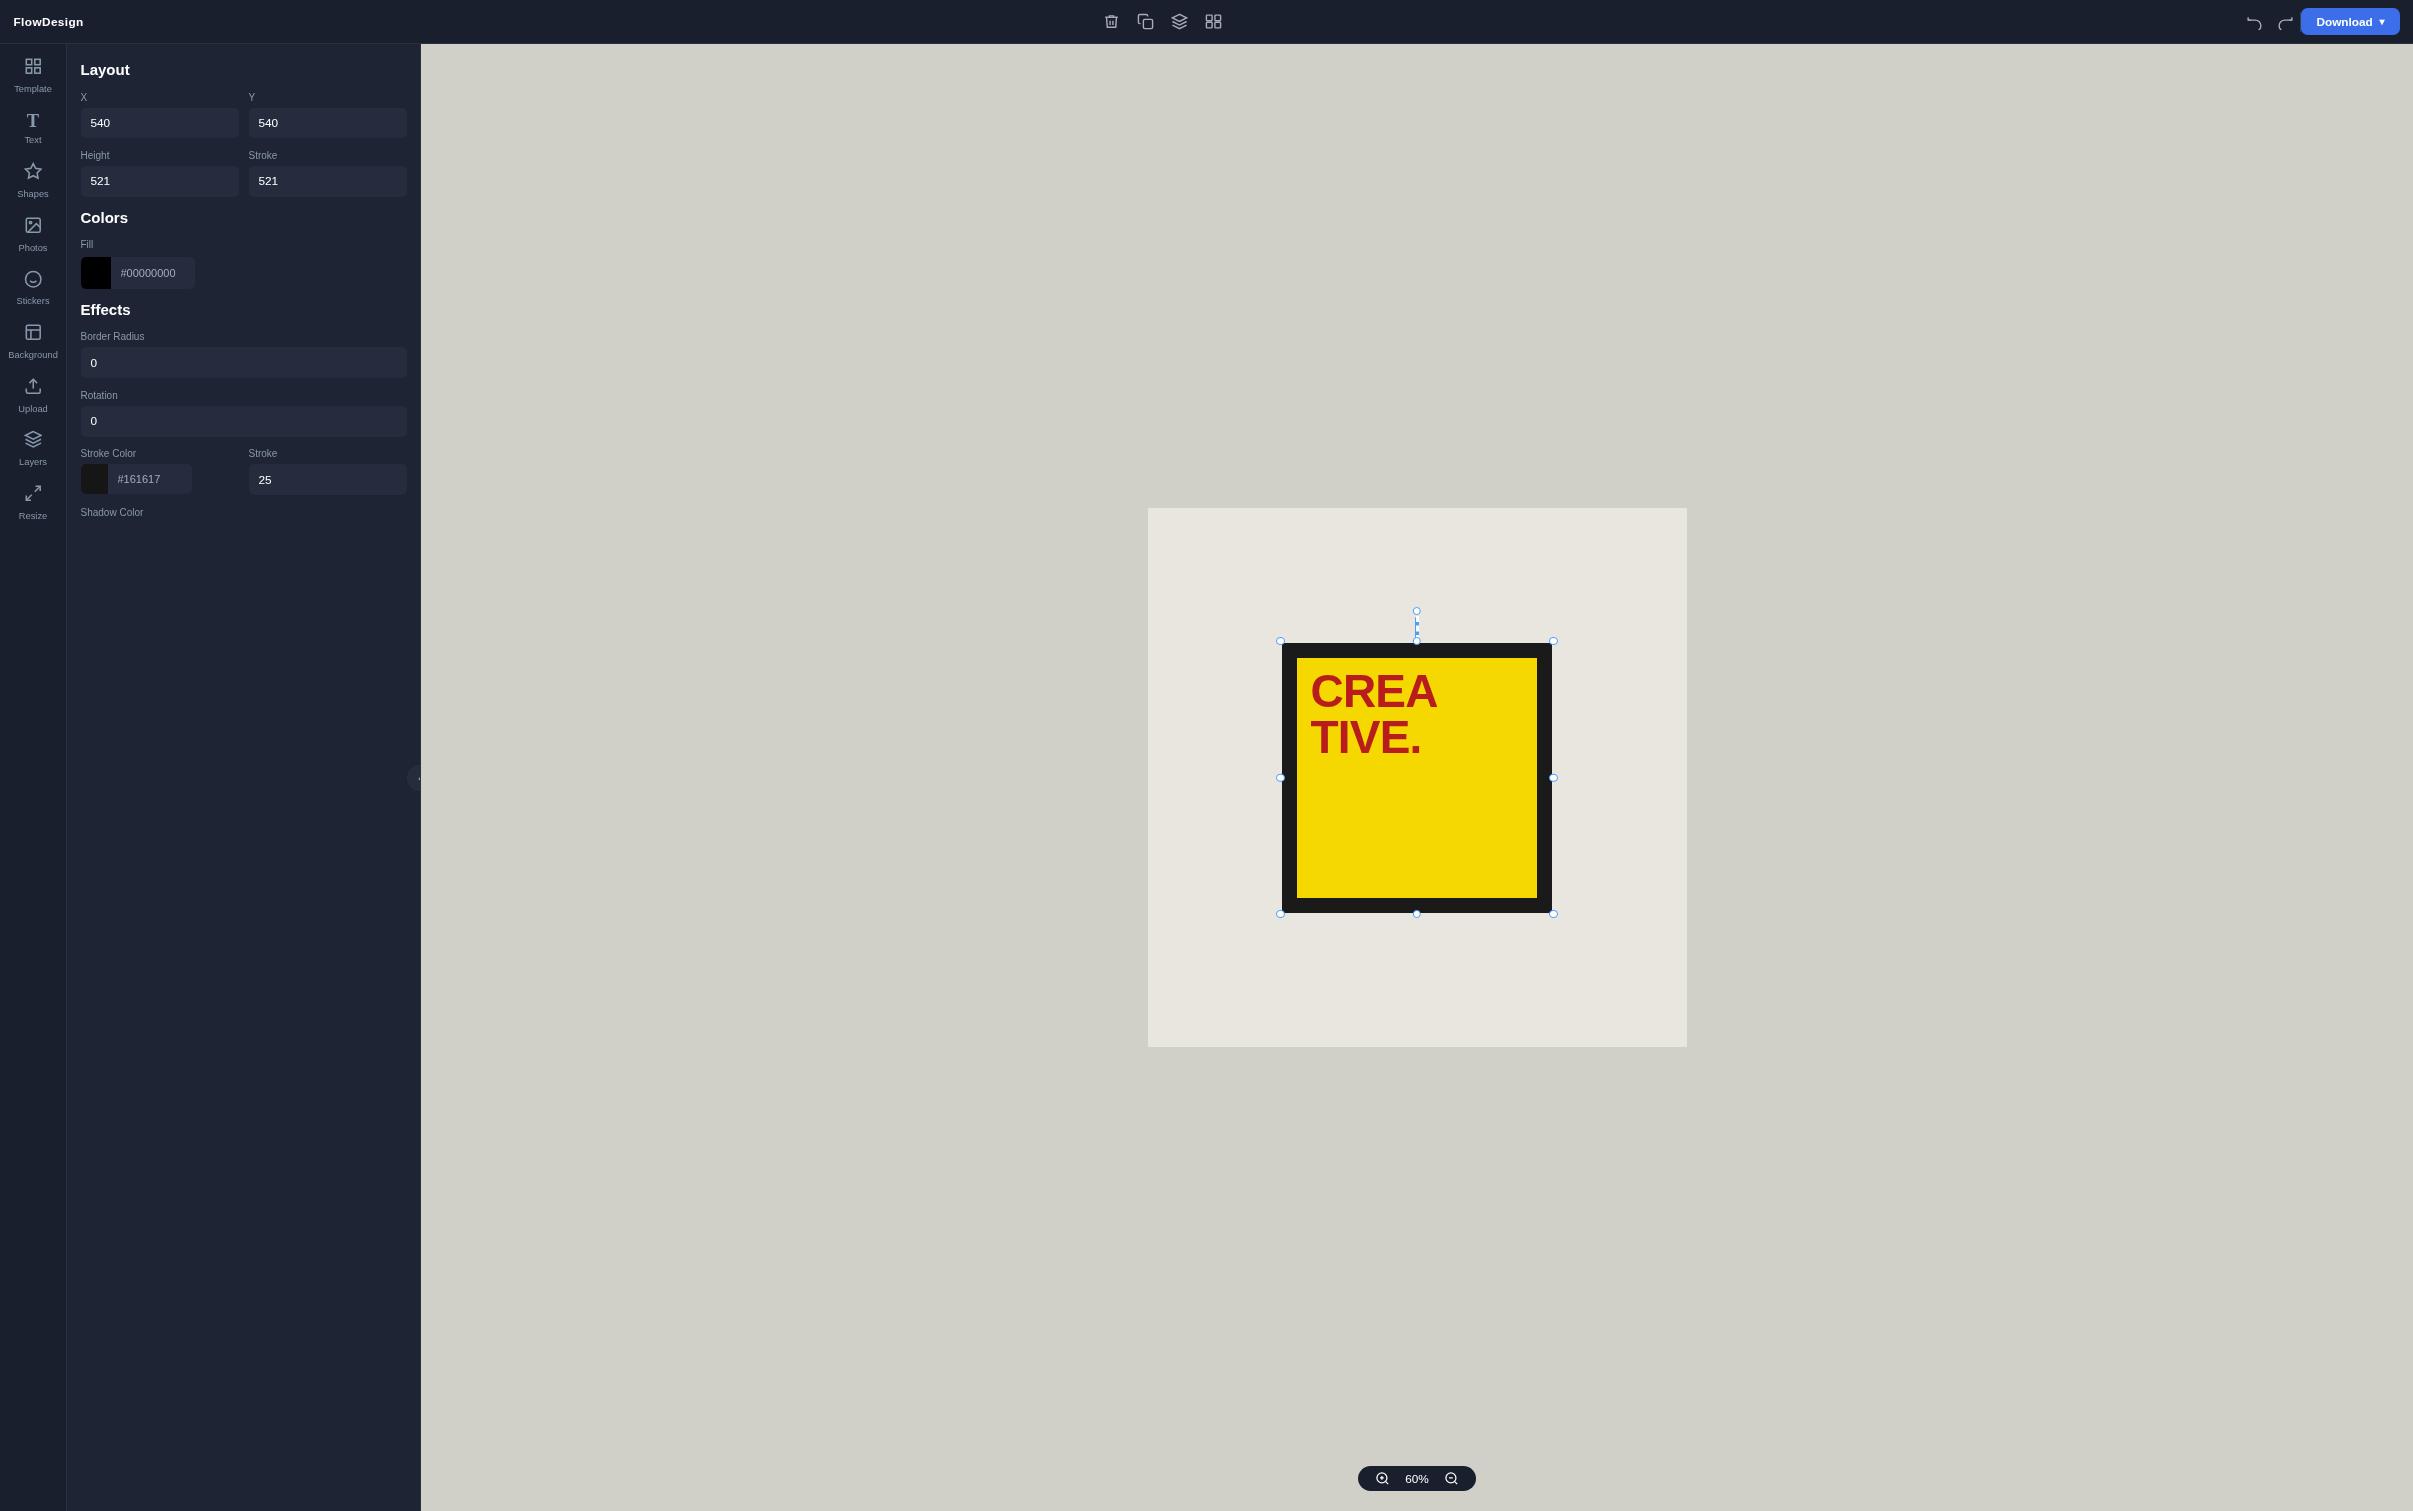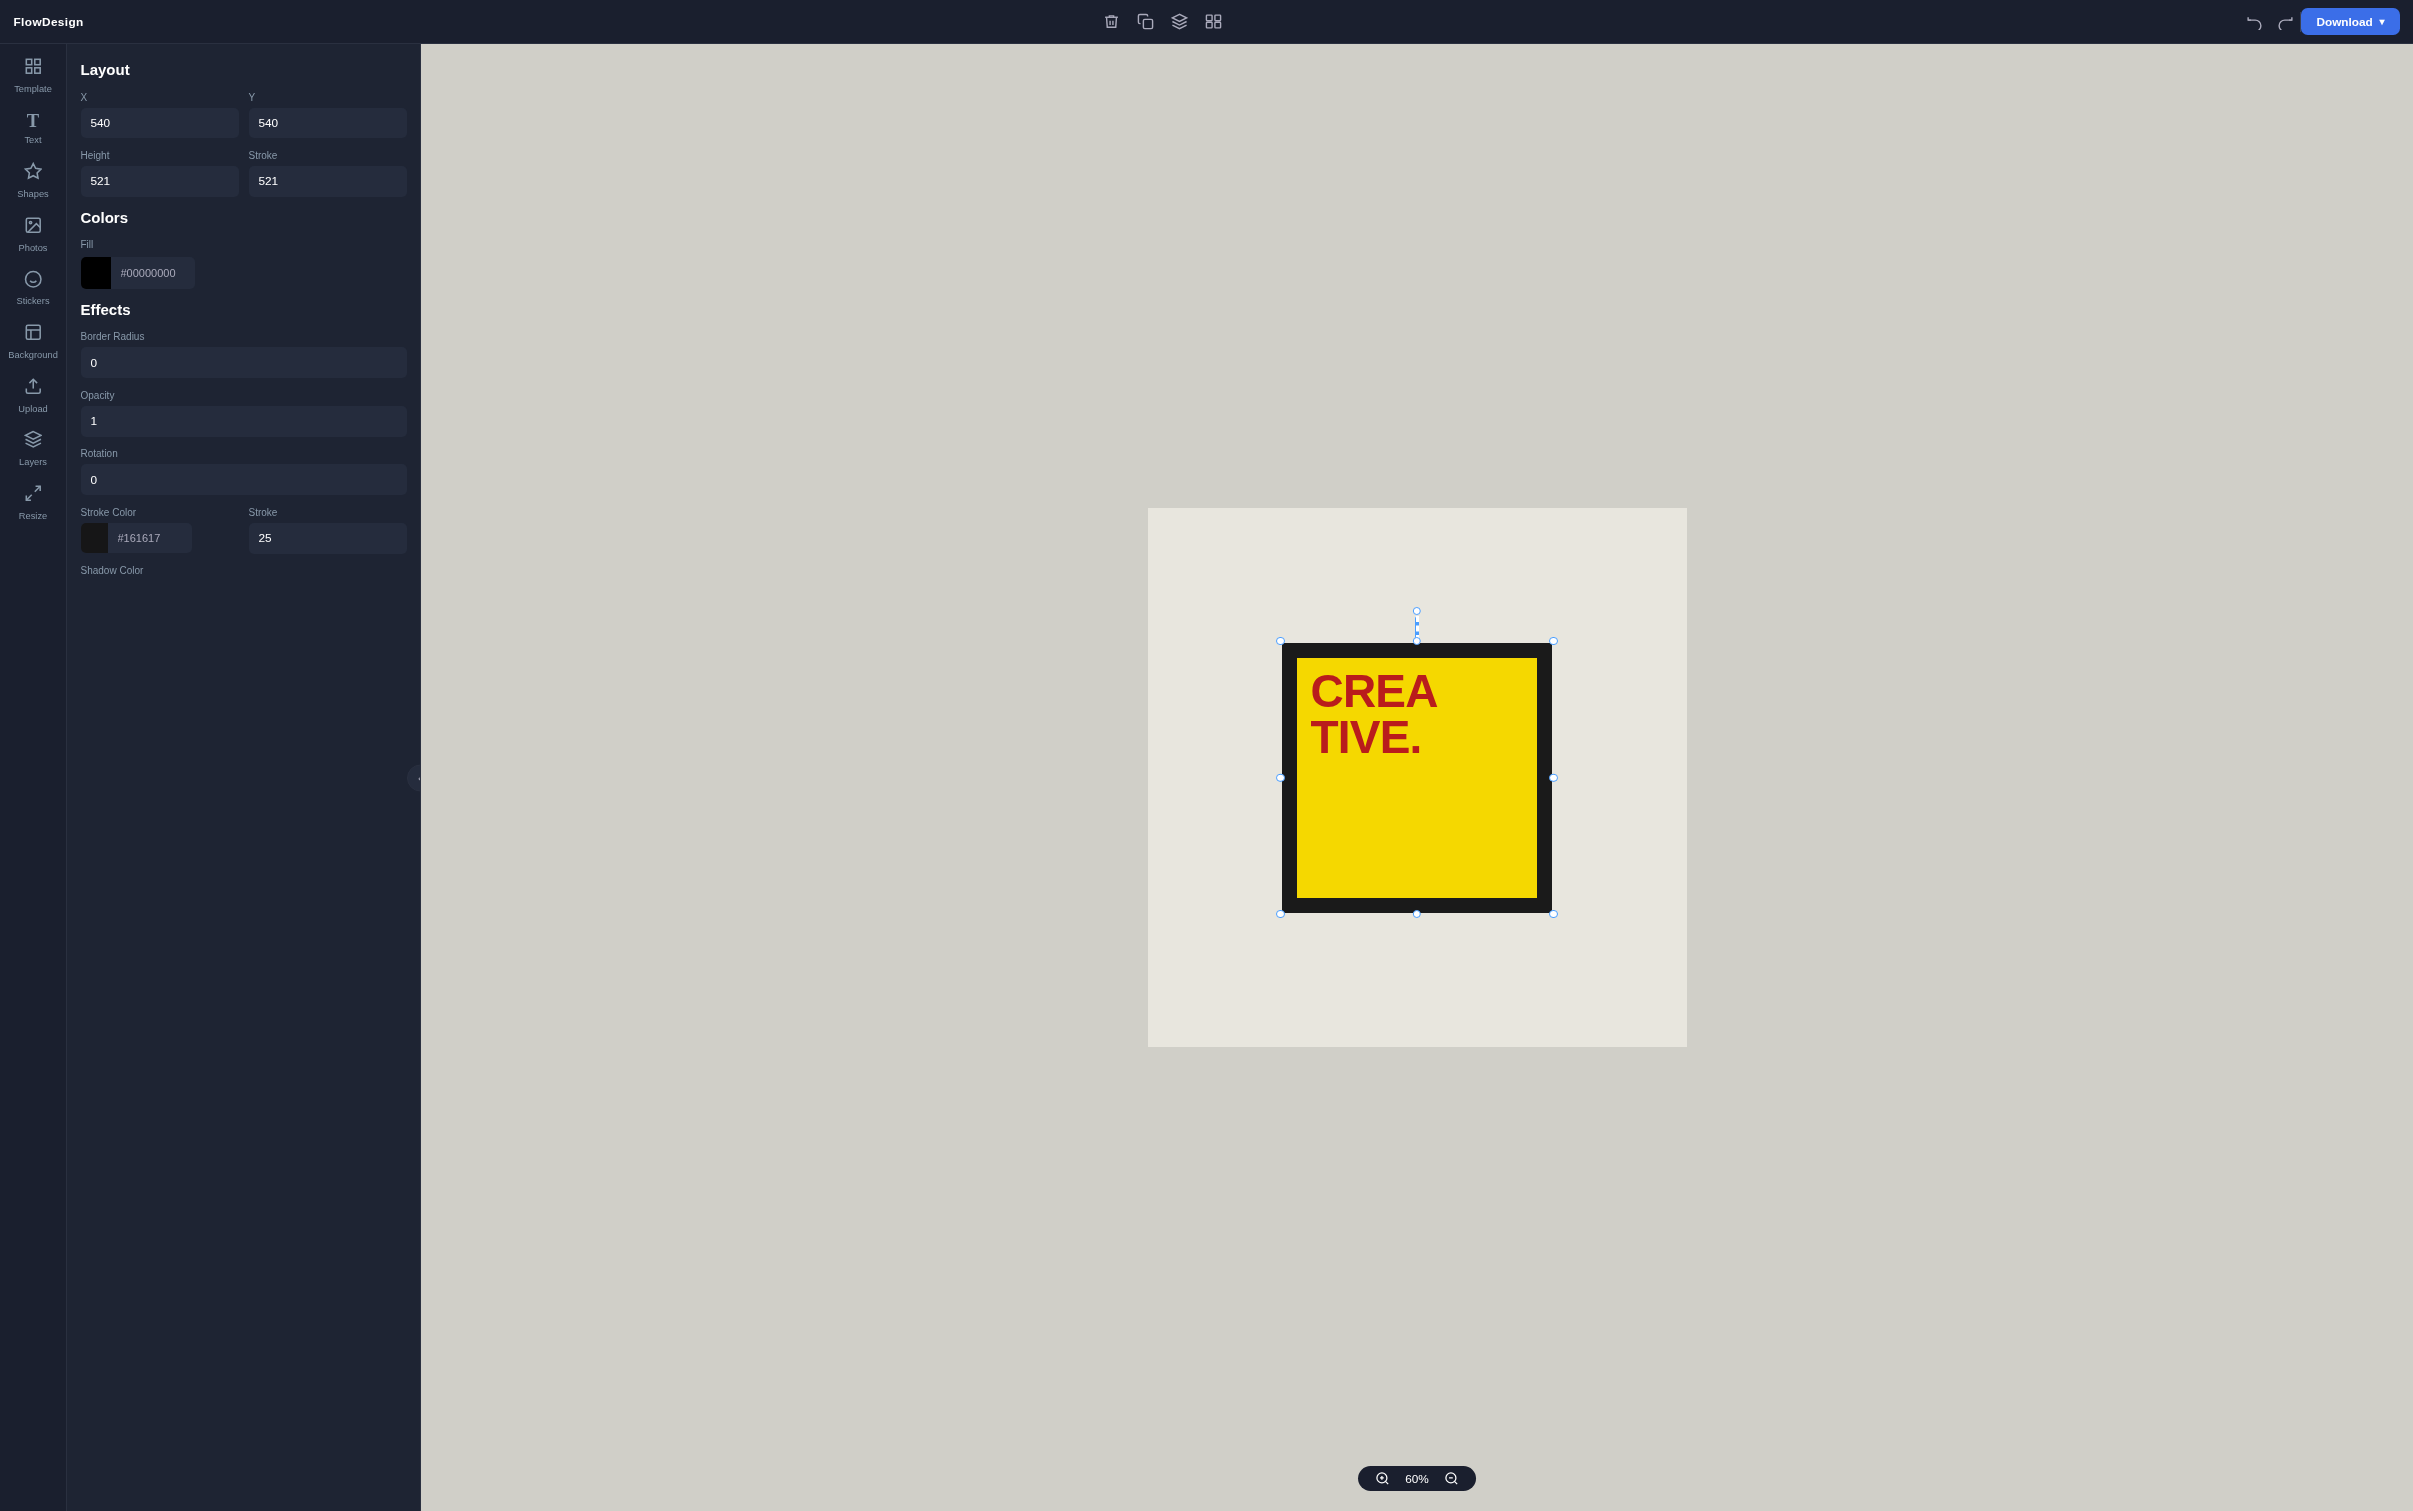--- a/index.html
+++ b/index.html
@@ -545,24 +545,20 @@
       <input class="color-hex-input" type="text" value="#00000000" style="">
     </div>
 
     <div class="section-title" style="margin-top:6.7px;">Effects</div>
 
     <div class="full-field">
       <div class="field-label" style="margin-bottom:5px;">Border Radius</div>
       <input class="field-input" type="text" value="0" style="">
     </div>
 
-    <div class="full-field">
-      <div class="field-label" style="margin-bottom:5px;">Opacity</div>
-      <input class="field-input" type="text" value="1" style="">
-    </div>
 
     <div class="full-field">
       <div class="field-label" style="margin-bottom:5px;">Rotation</div>
       <input class="field-input" type="text" value="0" style="">
     </div>
 
     <div class="stroke-row">
       <div class="stroke-color-group">
         <div class="field-label">Stroke Color</div>
         <div class="color-swatch-row" style="margin-bottom:0;">

